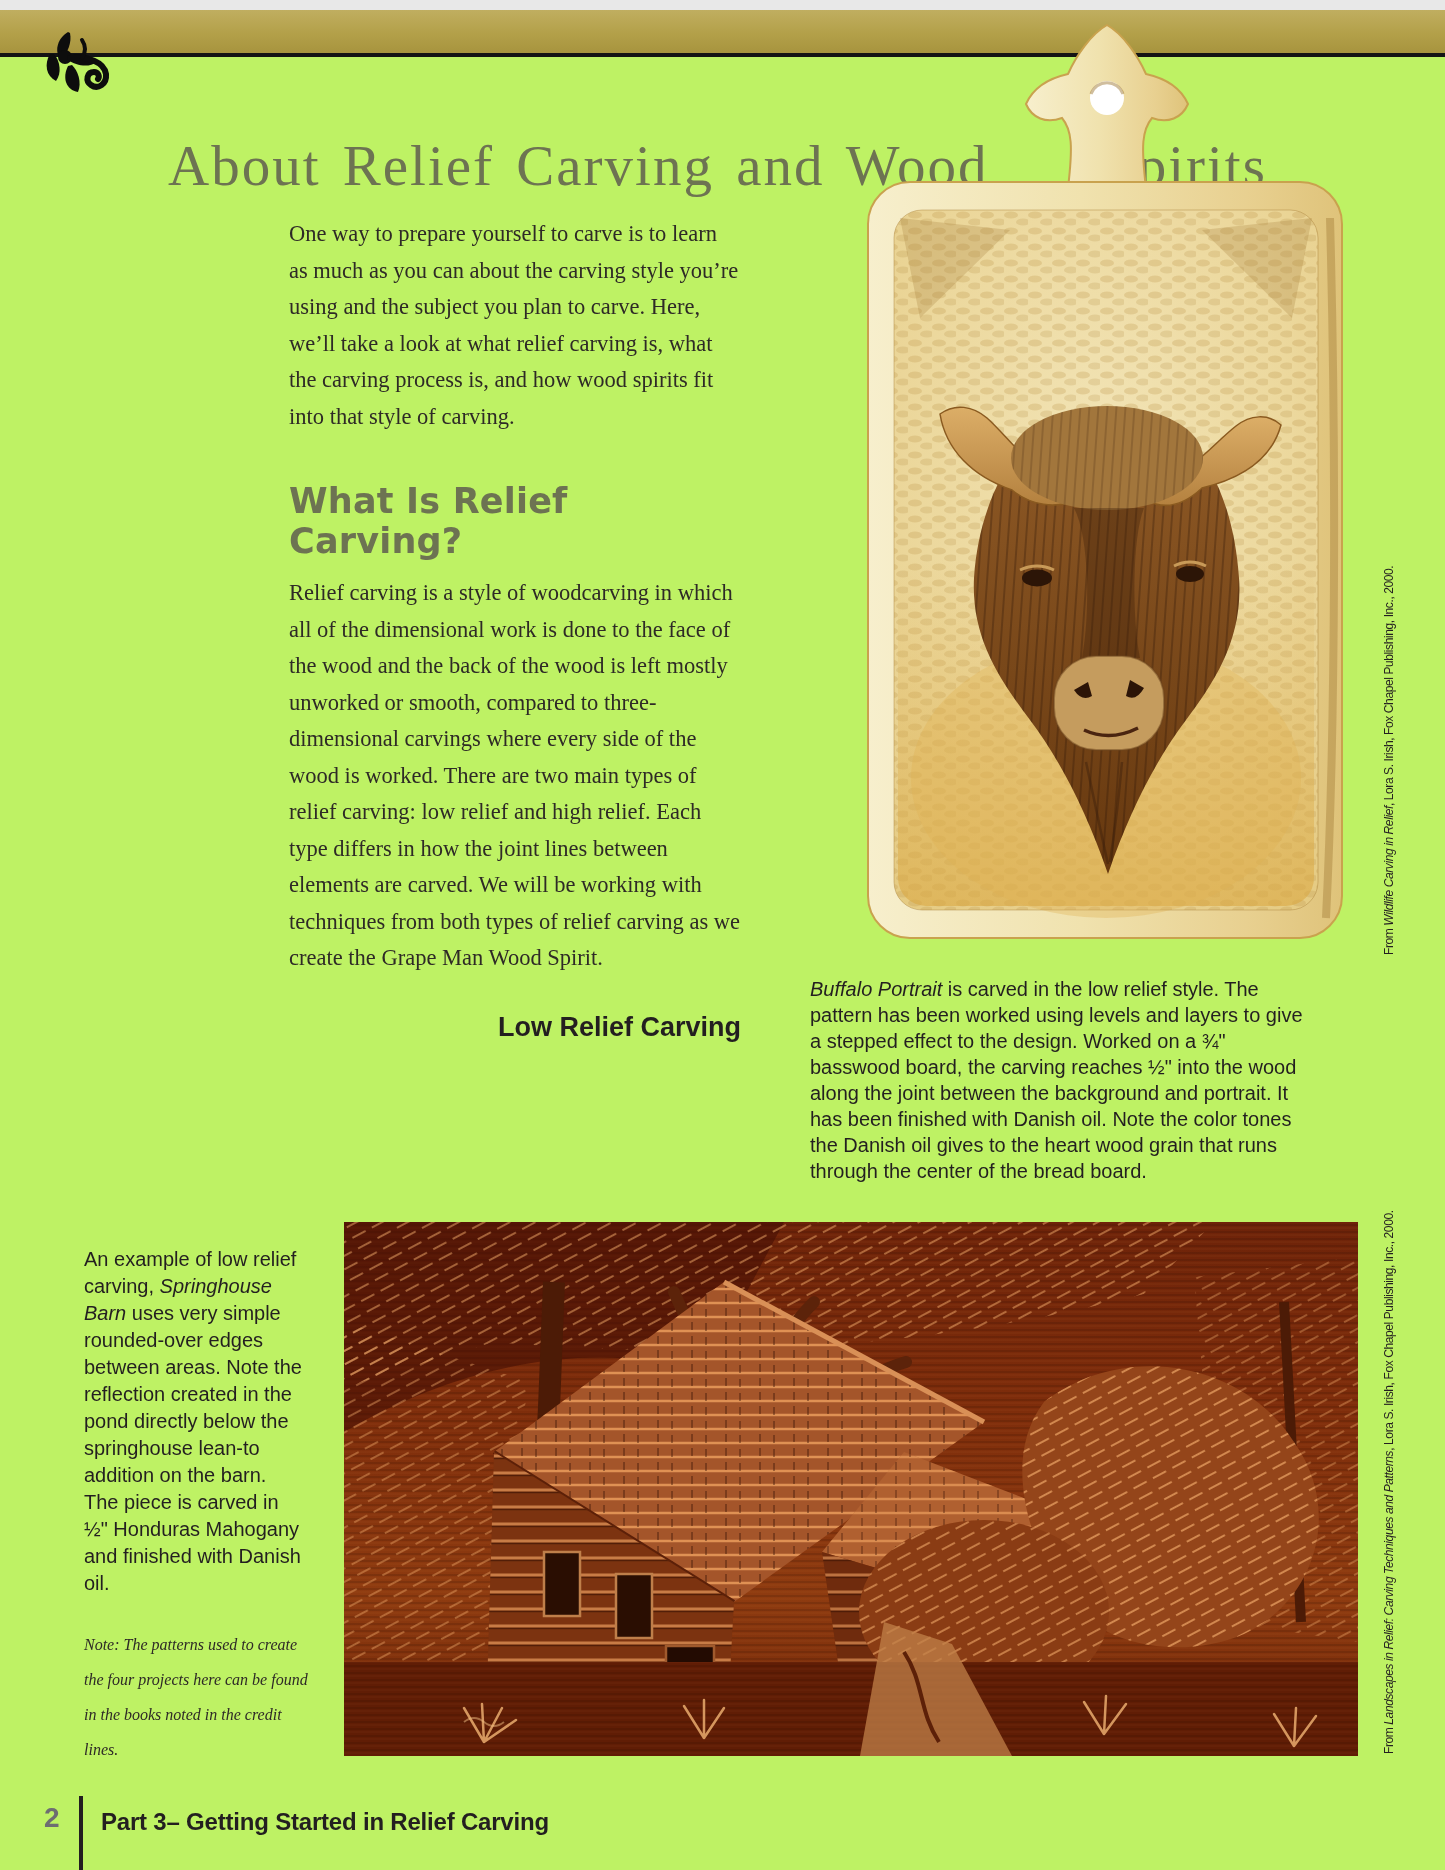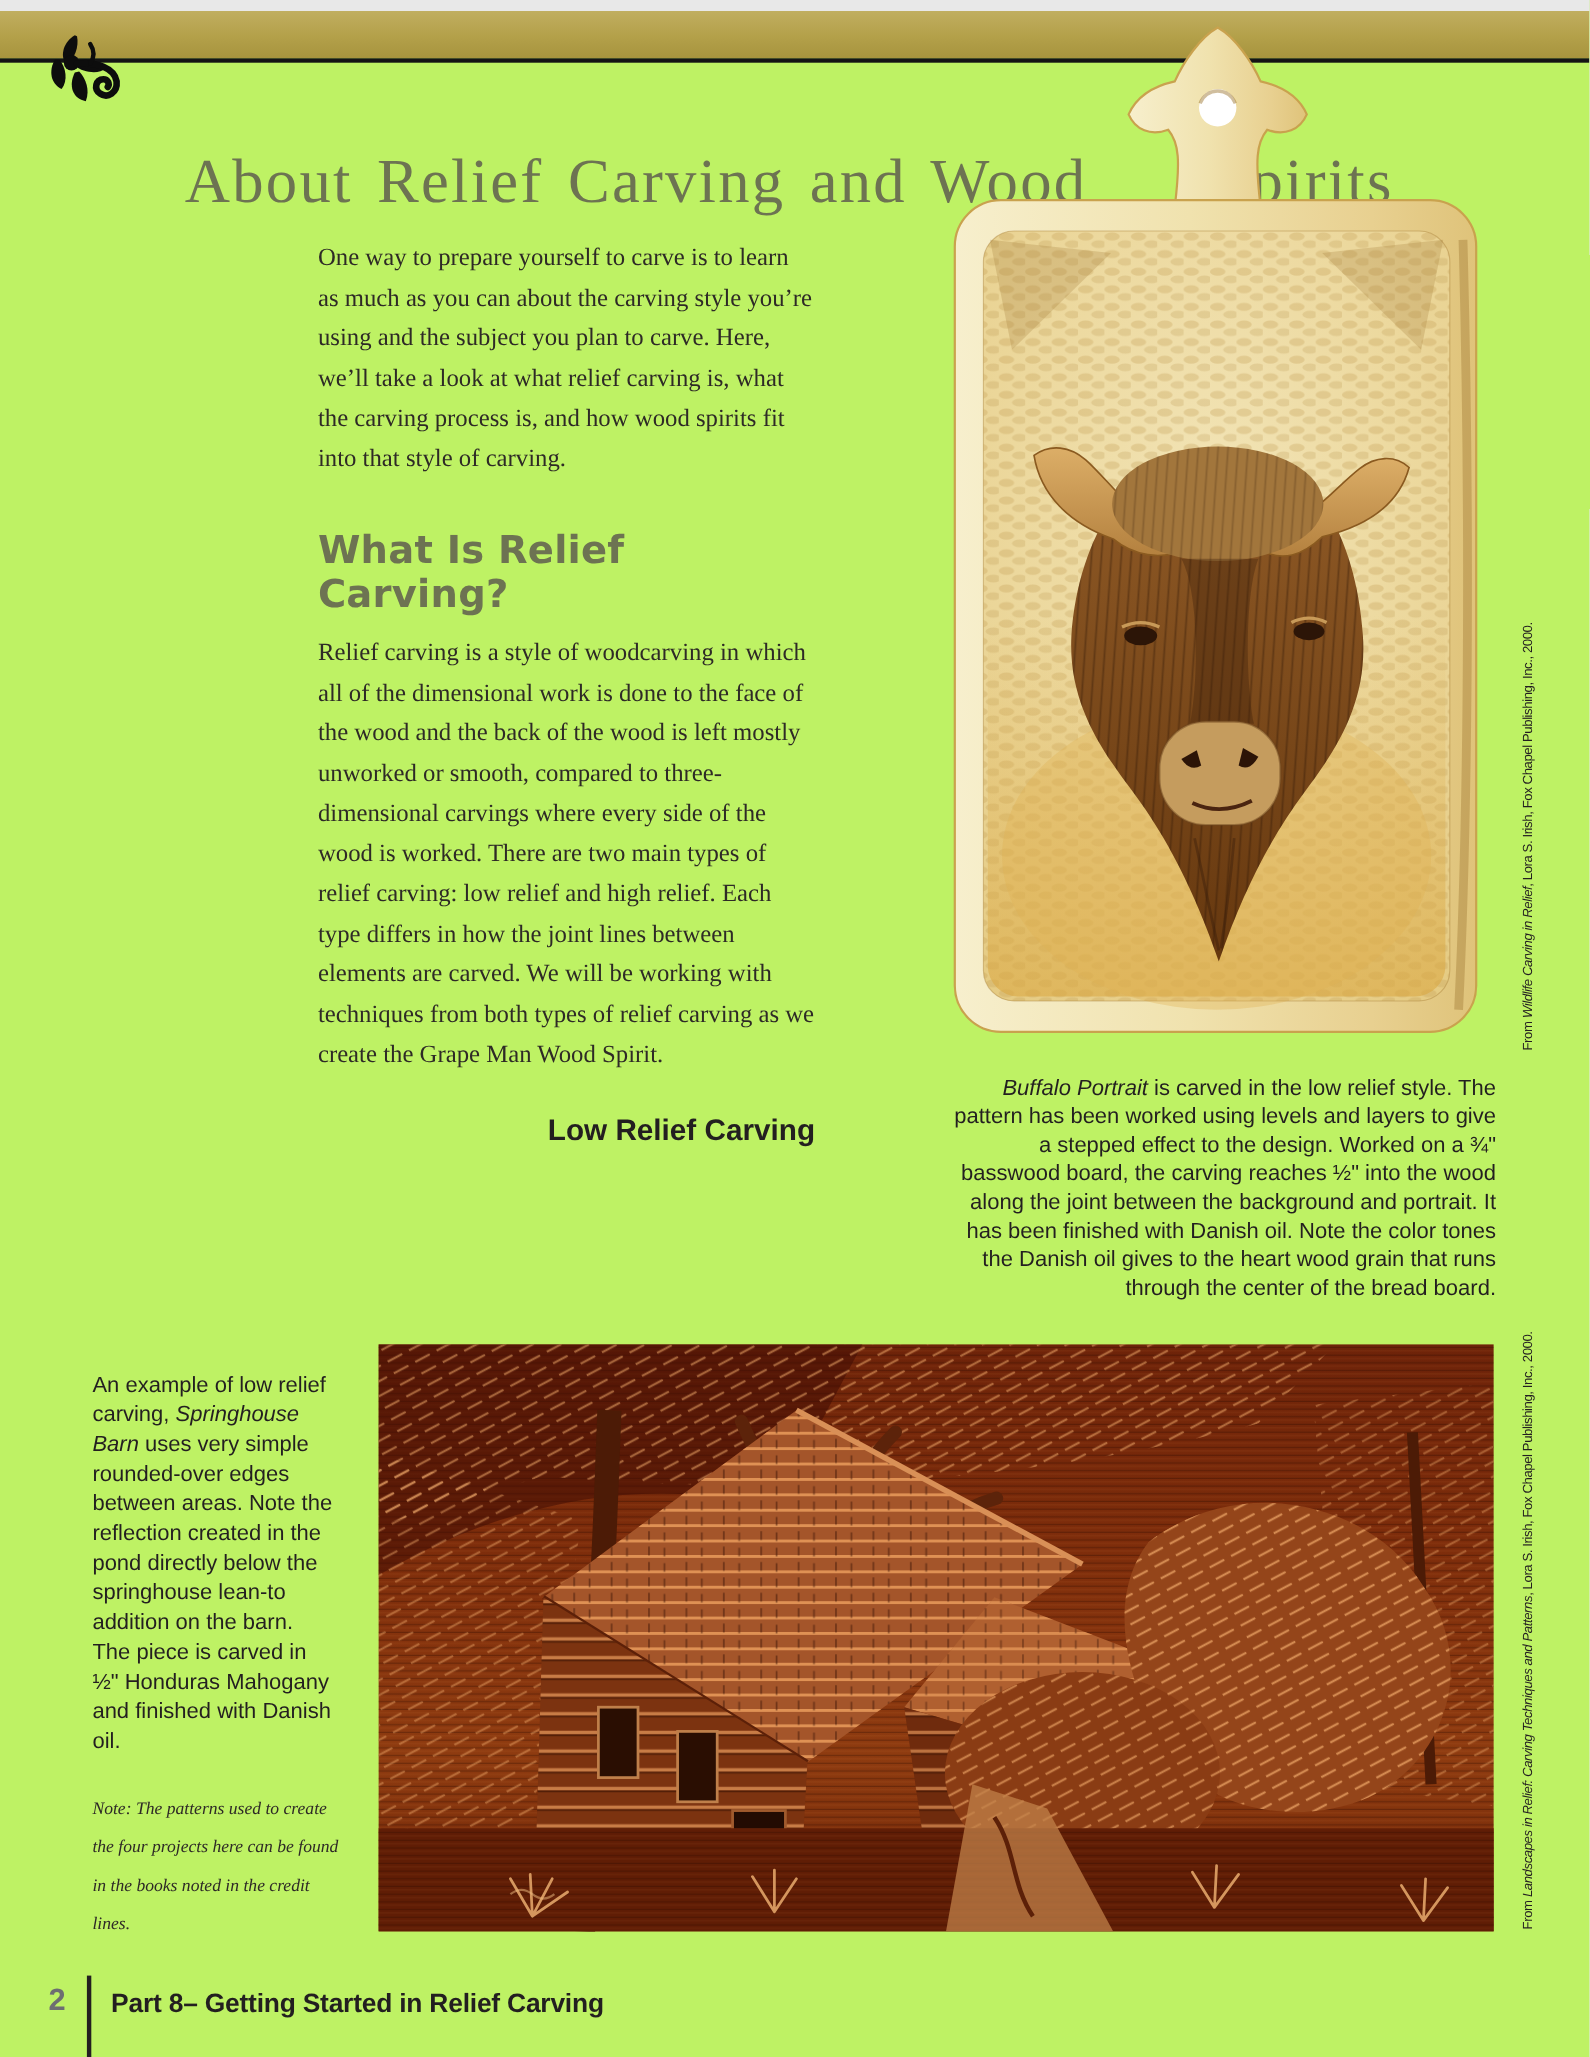--- a/index.html
+++ b/index.html
@@ -24,22 +24,22 @@
             font-family:"Liberation Serif",serif;font-size:22.5px;line-height:36.5px;color:#2e2a26;}
   .h-olive{font-family:"DejaVu Sans","Liberation Sans",sans-serif;font-weight:bold;font-size:35px;
            line-height:40px;color:#6d7352;margin:46px 0 0 0;letter-spacing:0.2px;}
   .h-sub{font-family:"Liberation Sans",sans-serif;font-weight:bold;font-size:27px;line-height:32px;
          color:#231f20;margin:34px 0 0 0;text-align:right;}
   .para{margin:14px 0 0 0;}
   .para.first{margin-top:0;}
 
   
   .board-wrap{position:absolute;left:860px;top:8px;width:494px;height:927px;z-index:2;}
-  .caption-buffalo{position:absolute;left:858px;top:946px;width:502px;z-index:1;
-                   font-size:20px;line-height:26px;color:#231f20;text-align:right;}
+  .caption-buffalo{position:absolute;left:810px;top:946px;width:502px;z-index:1;
+                   font-size:20px;line-height:26px;color:#231f20;}
   .caption-buffalo .ital, .caption-side .ital{font-style:italic;}
 
   
   .caption-side{position:absolute;left:84px;top:1216px;width:220px;z-index:1;
                 font-size:20px;line-height:27px;color:#231f20;}
   .note{position:absolute;left:84px;top:1601px;width:228px;z-index:1;
         font-family:"Liberation Serif",serif;font-style:italic;font-size:16px;line-height:35px;color:#2e2a26;}
 
   
   .barn-wrap{position:absolute;left:344px;top:1212px;width:1014px;height:534px;z-index:2;}
@@ -247,15 +247,15 @@
         <path d="M950 524 L930 492 M950 524 L952 486 M950 524 L972 494"></path>
       </g>
       <path d="M120 500 q10 -8 20 0 q10 8 20 0" fill="none" stroke="rgba(240,190,130,0.5)" stroke-width="2"></path>
     </svg>
   </div>
 
   <div class="credit credit-2"><span>From </span><span class="ital">Landscapes in Relief: Carving Techniques and Patterns</span><span>, Lora S. Irish, Fox Chapel Publishing, Inc., 2000.</span></div>
 
   <div class="footer-num">2</div>
   <div class="footer-bar"></div>
-  <div class="footer-text">Part 8– Getting Started in Relief Carving</div>
+  <div class="footer-text">Part 3– Getting Started in Relief Carving</div>
 
 </div>
 
 </body></html>

